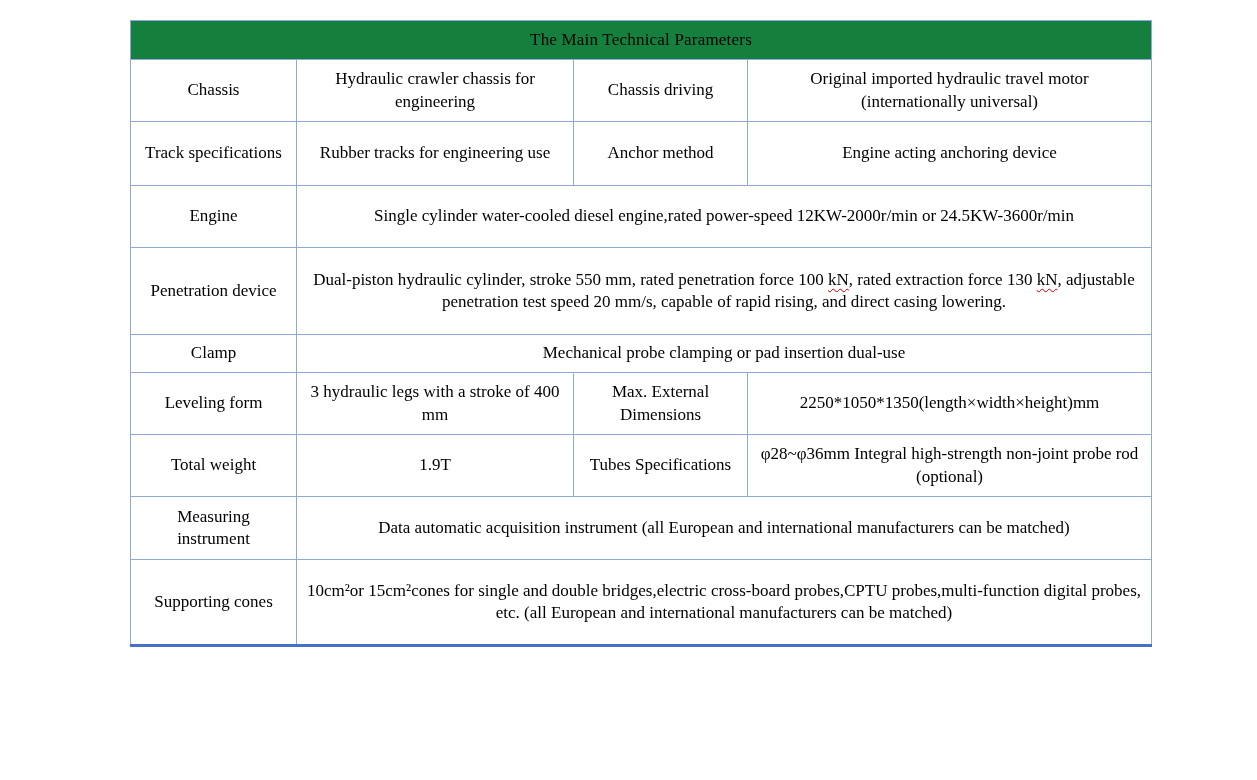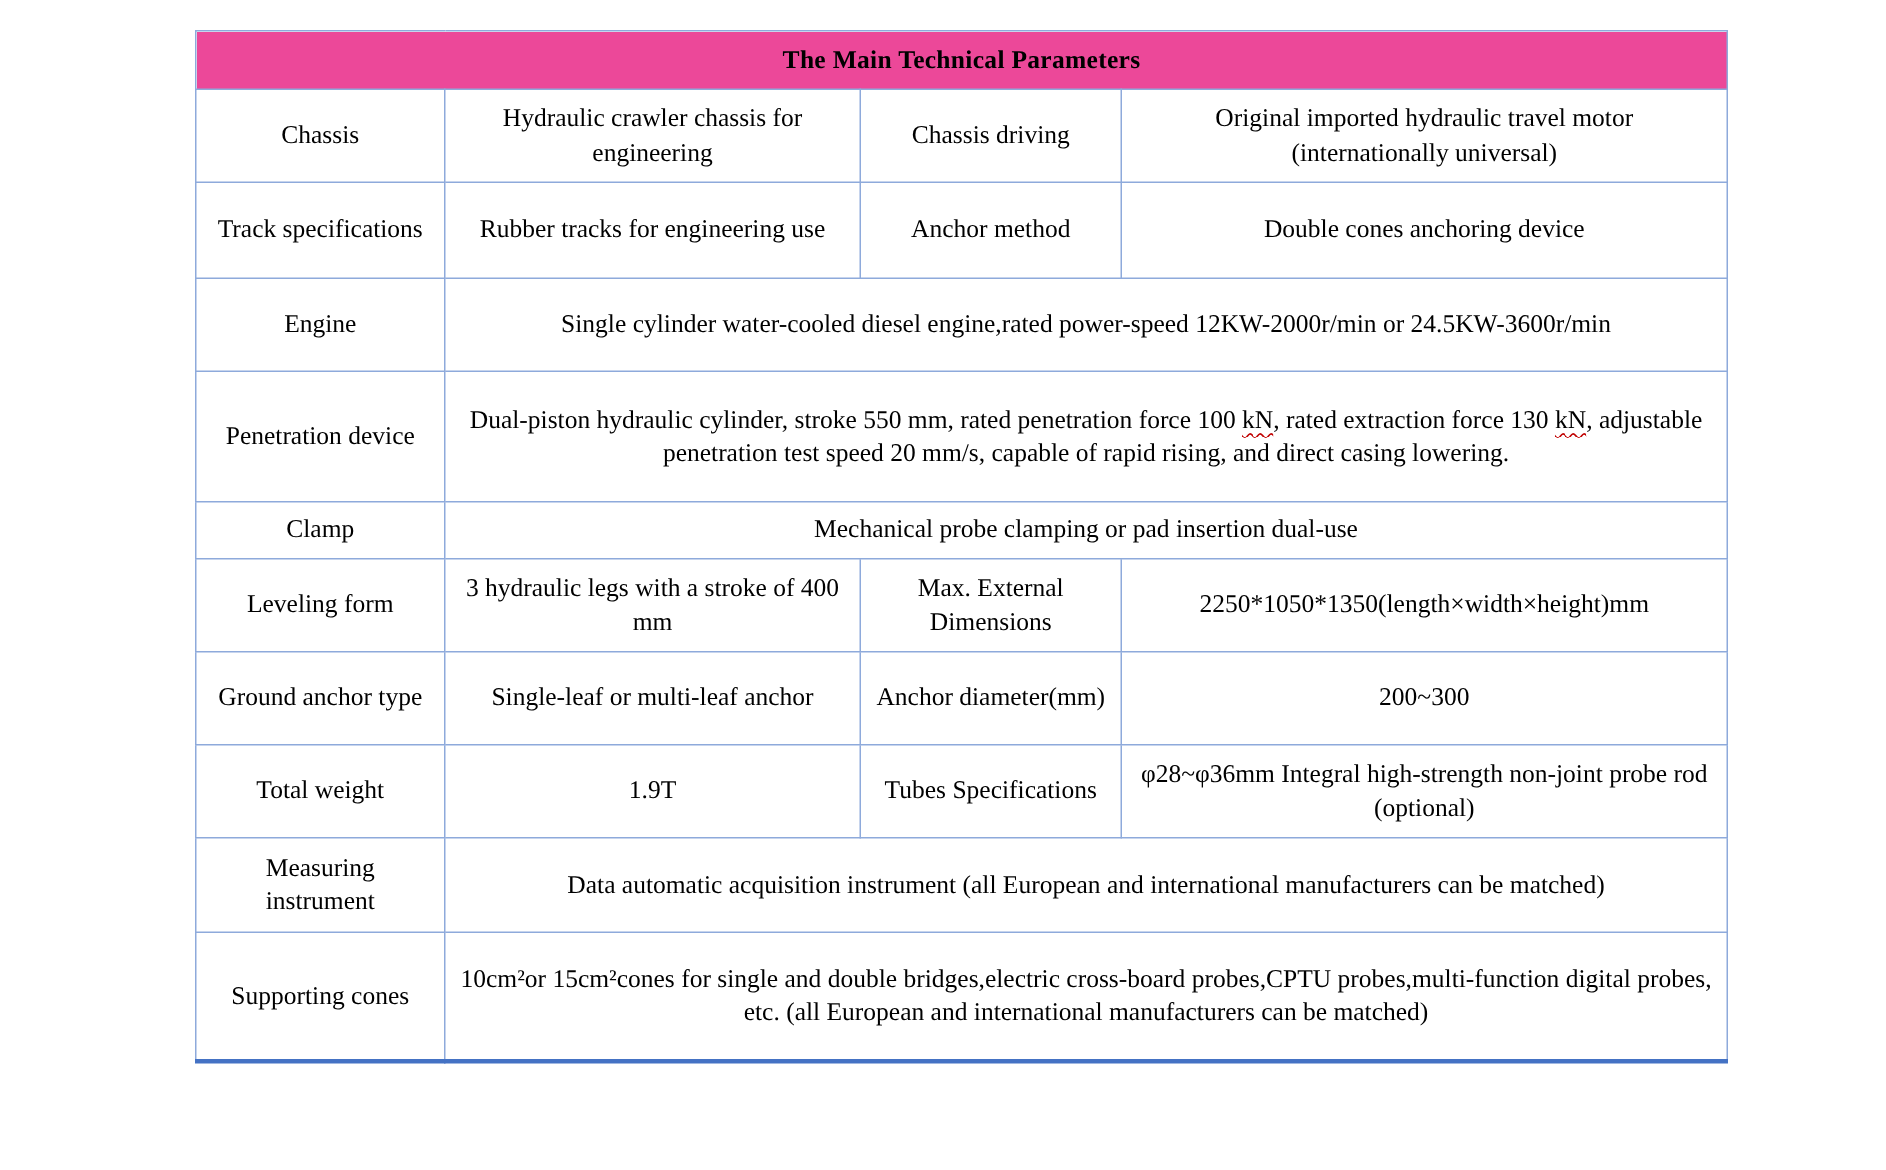--- a/index.html
+++ b/index.html
@@ -26,24 +26,24 @@
     border: 1px solid #8EAADB;
     text-align: center;
     vertical-align: middle;
     font-size: 17px;
     color: #000000;
     padding: 2px 10px;
     line-height: 1.3;
     overflow: hidden;
   }
   th.title-cell {
-    background: #ec4899;
+    background: #15803d;
     color: #ffffff;
     font-size: 19.5px;
-    font-weight: bold;
+    font-weight: normal;
     height: 34px;
     border: 1px solid #4472C4;
     letter-spacing: 0.2px;
   }
   td.left-text {
     text-align: left;
   }
   .squiggle {
     text-decoration-line: underline;
     text-decoration-style: wavy;
@@ -74,47 +74,41 @@
     <tr style="height:62px;">
       <td>Chassis</td>
       <td>Hydraulic crawler chassis for engineering</td>
       <td>Chassis driving</td>
       <td>Original imported hydraulic travel motor (internationally universal)</td>
     </tr>
     <tr style="height:64px;">
       <td>Track specifications</td>
       <td>Rubber tracks for engineering use</td>
       <td>Anchor method</td>
-      <td>Double cones anchoring device</td>
+      <td>Engine acting anchoring device</td>
     </tr>
     <tr style="height:62px;">
       <td>Engine</td>
       <td class="left-text" colspan="3">Single cylinder water-cooled diesel engine,rated power-speed 12KW-2000r/min or 24.5KW-3600r/min</td>
     </tr>
     <tr style="height:87px;">
       <td>Penetration device</td>
       <td class="left-text" colspan="3"><span>Dual-piston hydraulic cylinder, stroke 550 mm, rated penetration force 100 </span><span class="squiggle">kN</span><span>, rated extraction force 130 </span><span class="squiggle">kN</span><span>, adjustable penetration test speed 20 mm/s, capable of rapid rising, and direct casing lowering.</span></td>
     </tr>
     <tr style="height:38px;">
       <td>Clamp</td>
       <td colspan="3">Mechanical probe clamping or pad insertion dual-use</td>
     </tr>
     <tr style="height:62px;">
       <td>Leveling form</td>
       <td>3 hydraulic legs with a stroke of 400 mm</td>
       <td>Max. External Dimensions</td>
       <td>2250*1050*1350(length×width×height)mm</td>
     </tr>
     <tr style="height:62px;">
-      <td>Ground anchor type</td>
-      <td>Single-leaf or multi-leaf anchor</td>
-      <td>Anchor diameter(mm)</td>
-      <td>200~300</td>
-    </tr>
-    <tr style="height:62px;">
       <td>Total weight</td>
       <td>1.9T</td>
       <td>Tubes Specifications</td>
       <td>φ28~φ36mm Integral high-strength non-joint probe rod (optional)</td>
     </tr>
     <tr style="height:63px;margin-left:23px;">
       <td>Measuring instrument</td>
       <td colspan="3">Data automatic acquisition instrument (all European and international manufacturers can be matched)</td>
     </tr>
     <tr style="height:86px;margin-left:36px;">

